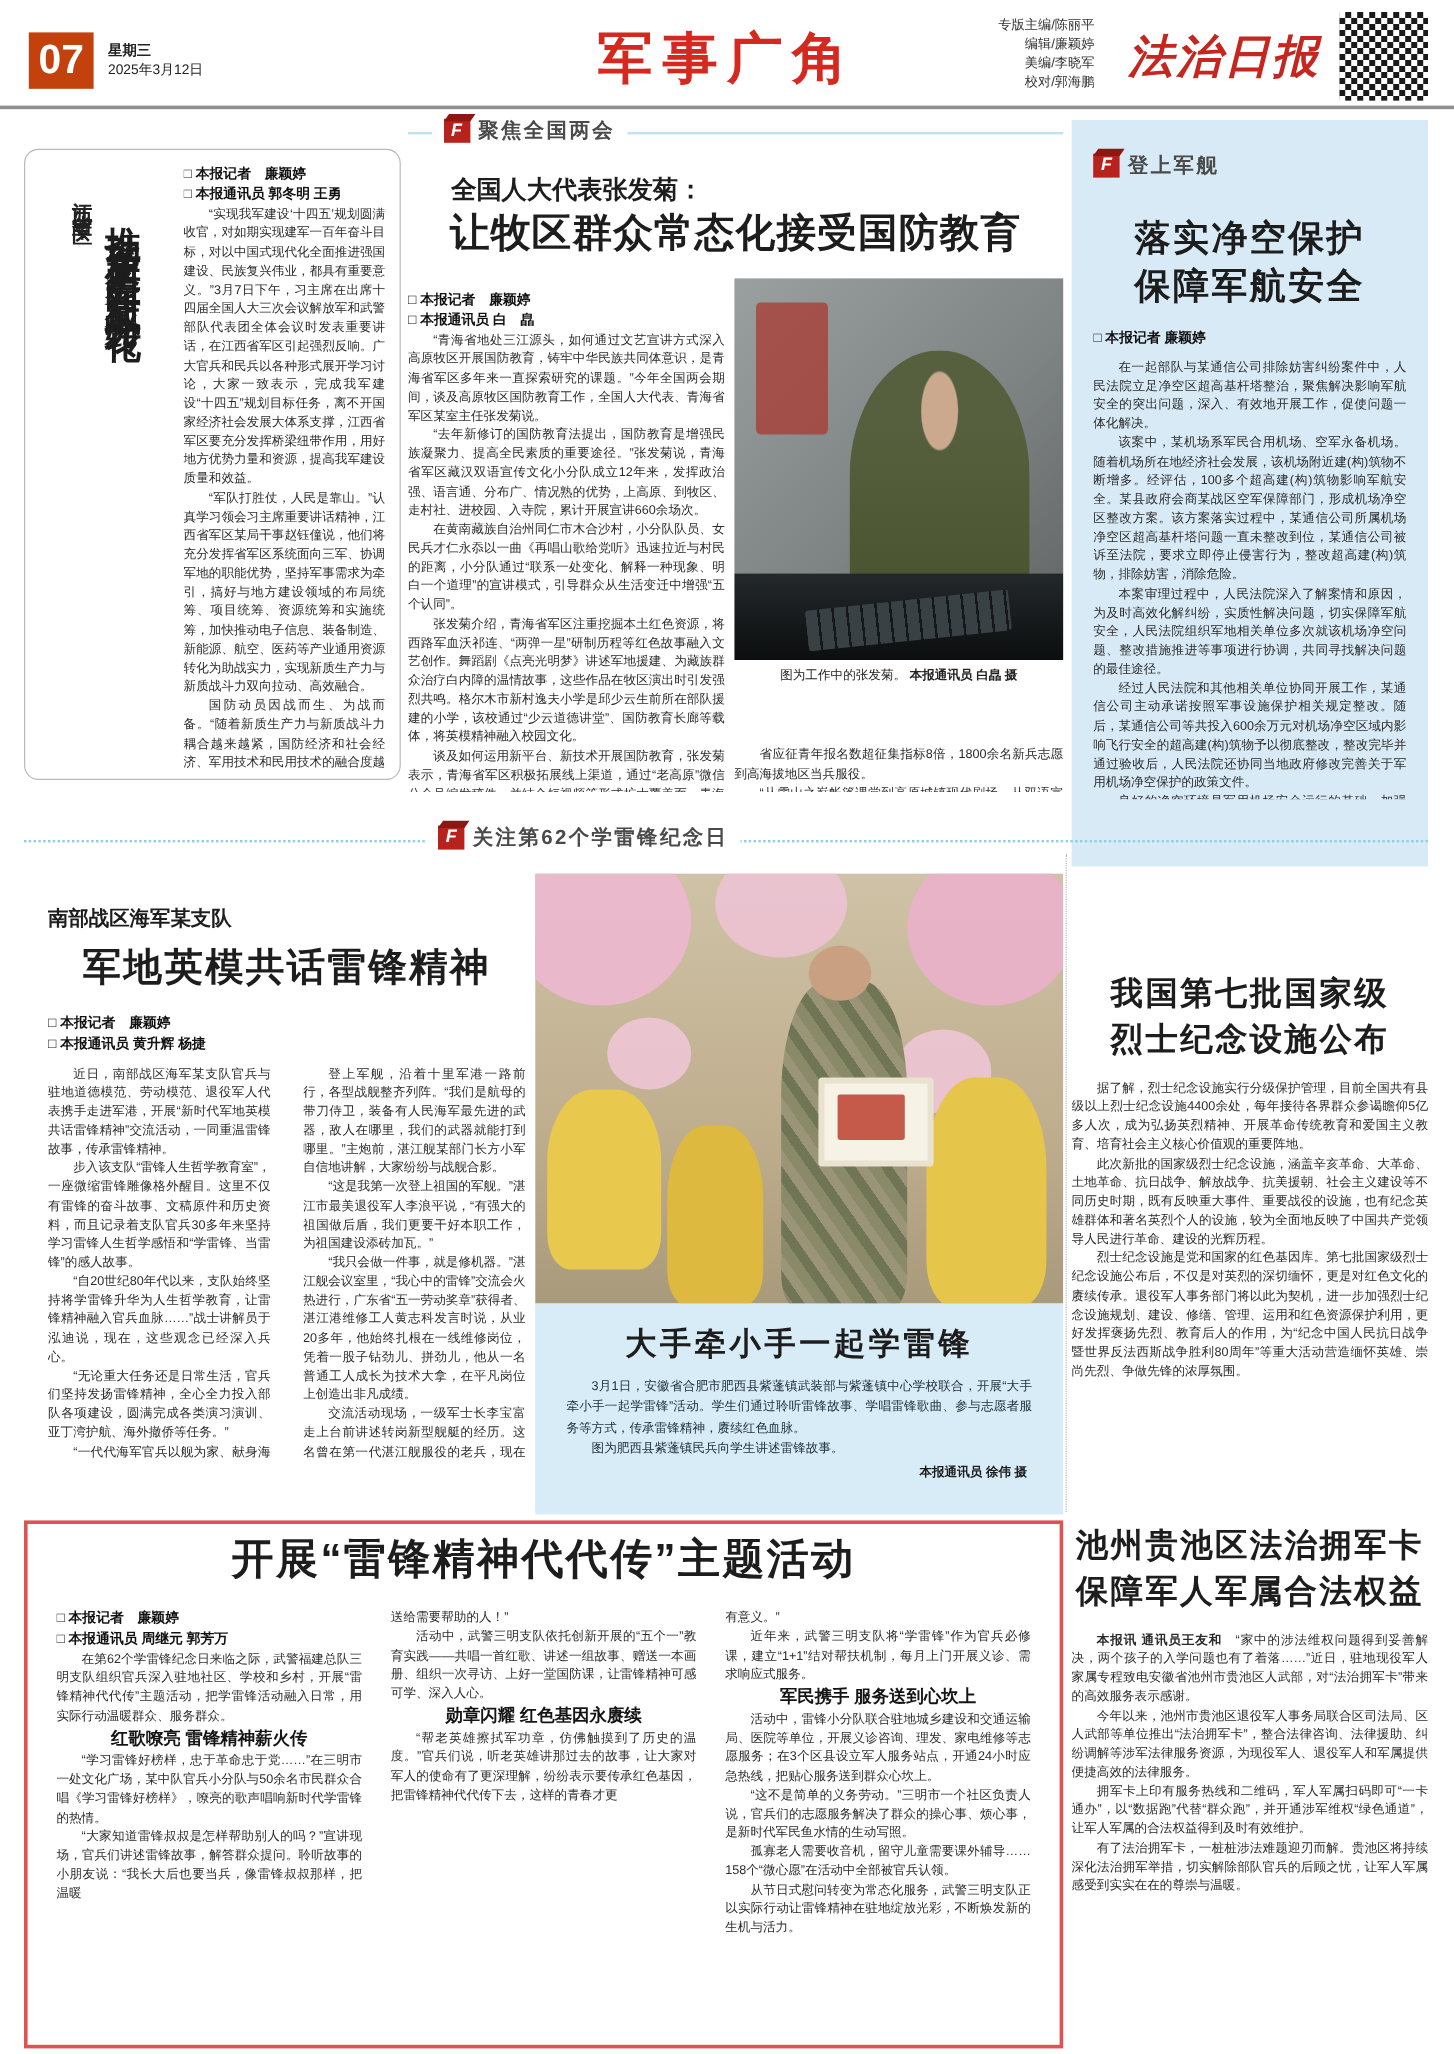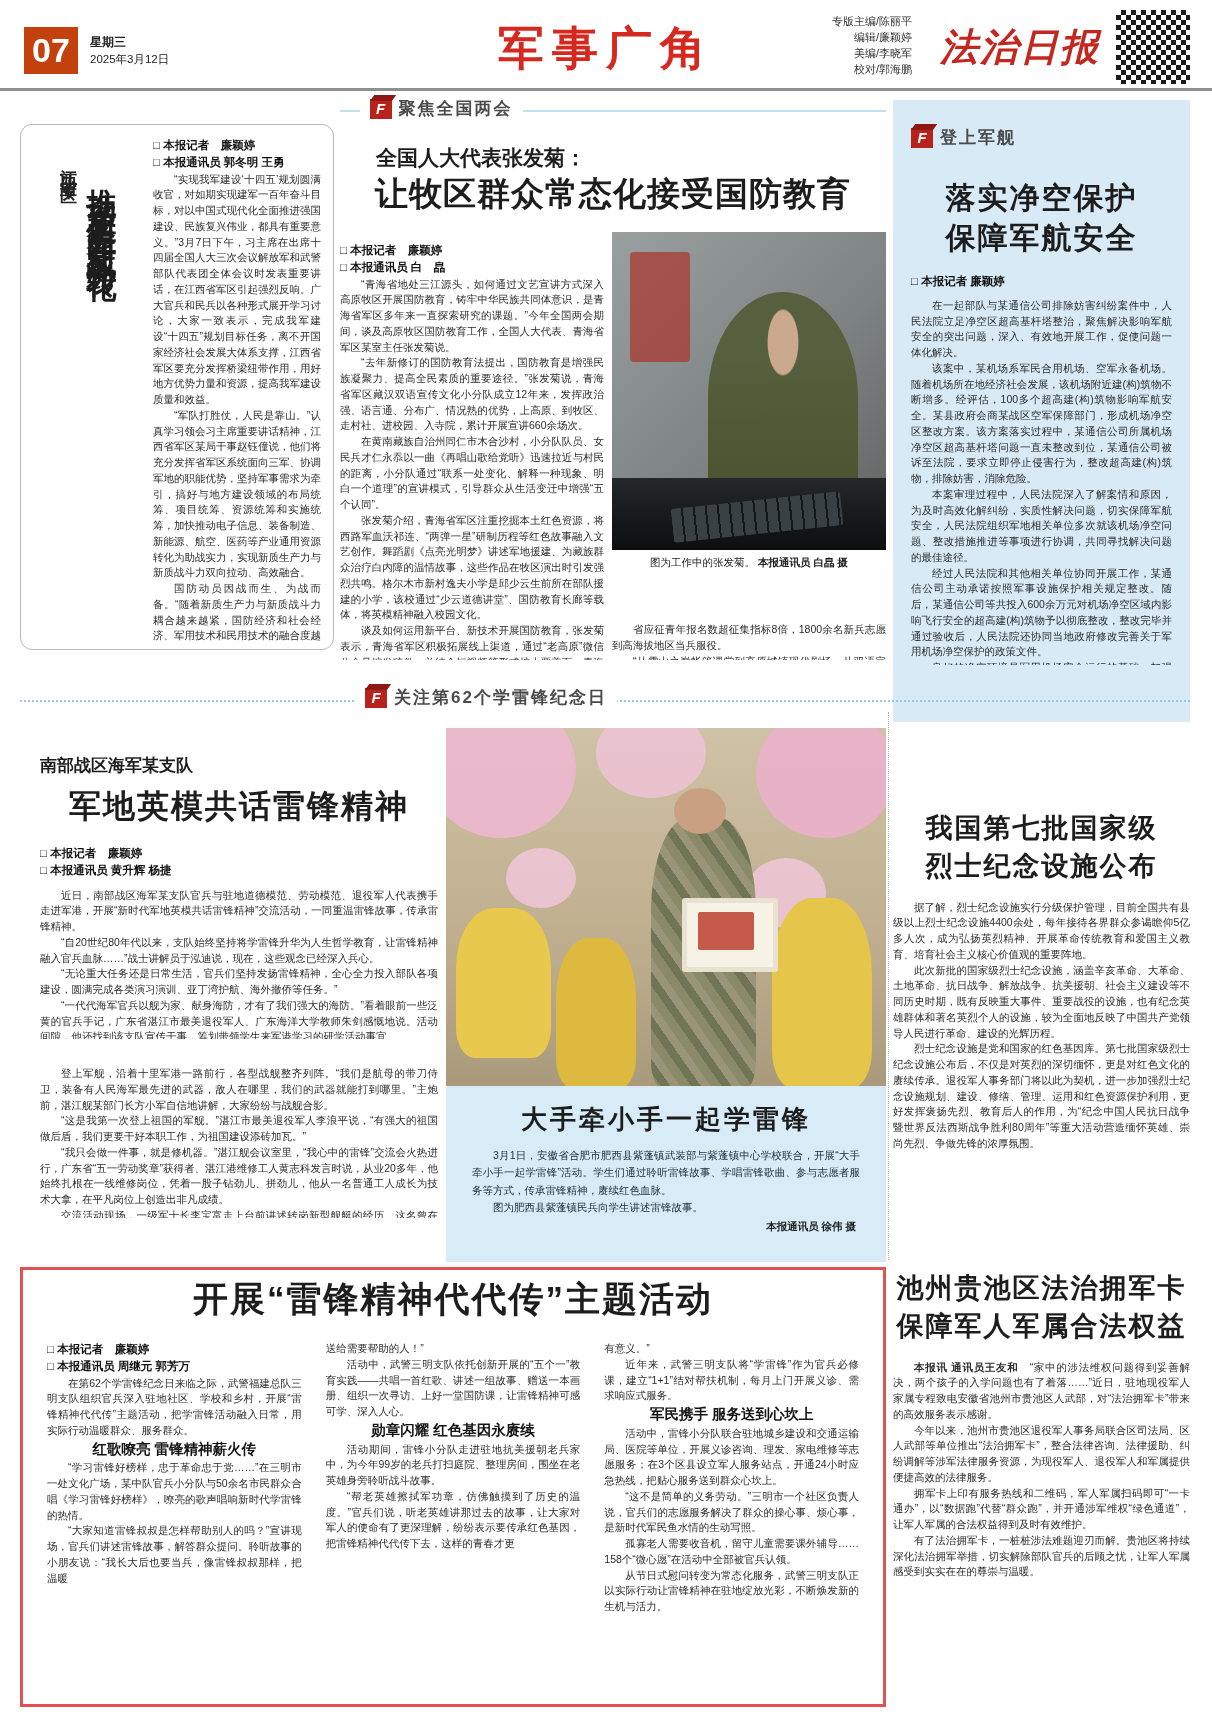--- a/index.html
+++ b/index.html
@@ -66,21 +66,21 @@
   .casebox .badge{background:transparent;margin:26px 0 0 18px;padding:0;}
   .casehead{margin:26px 0 14px;text-align:center;font-size:30px;font-weight:bold;color:#1d1d1d;line-height:1.35;letter-spacing:2px;}
   .casebody{margin:0 18px;overflow:hidden;height:392px;}
   .casebody .byline{margin-bottom:8px;}
   
   .vsep{position:absolute;left:888px;top:712px;height:548px;border-left:1px dotted #b5b5b5;}
   .navy{position:absolute;left:40px;top:742px;width:398px;height:522px;overflow:hidden;}
   .nkicker{text-align:left;font-size:17px;font-weight:bold;color:#1d1d1d;margin-top:12px;}
   .nhead{text-align:center;font-size:32px;font-weight:bold;color:#1d1d1d;letter-spacing:2px;margin-top:8px;}
   .nby{margin:16px 0 8px;}
-  .ncols{display:flex;gap:27px;height:330px;overflow:hidden;flex-direction:column;}
+  .ncols{display:flex;gap:27px;height:330px;overflow:hidden;}
   .ncols>div{flex:1;overflow:hidden;}
   
   .panel{position:absolute;left:446px;top:728px;width:440px;height:534px;background:#d8ecf8;overflow:hidden;}
   .lphoto{position:relative;width:100%;height:358px;background:linear-gradient(#cfc2a6 0%,#bfae8e 60%,#a99a7c 100%);overflow:hidden;}
   .blob{position:absolute;border-radius:50%;}
   .ltitle{text-align:center;font-size:26px;font-weight:bold;color:#1d1d1d;letter-spacing:3px;margin:16px 0 10px;}
   .lcap{margin:0 26px;font-size:10.5px;line-height:1.65;text-align:justify;color:#21303a;}
   .lcap p{margin:0;text-indent:2em;}
   .lcredit{margin:4px 30px 0 0;text-align:right;font-size:10.5px;font-weight:bold;color:#1d1d1d;}
   
@@ -204,20 +204,21 @@
   <div class="navy">
     <div class="nkicker">南部战区海军某支队</div>
     <div class="nhead">军地英模共话雷锋精神</div>
     <div class="nby bt">
       <p class="byline">□ 本报记者　廉颖婷</p>
       <p class="byline">□ 本报通讯员 黄升辉 杨捷</p>
     </div>
     <div class="ncols">
       <div class="bt">
         <p>近日，南部战区海军某支队官兵与驻地道德模范、劳动模范、退役军人代表携手走进军港，开展“新时代军地英模共话雷锋精神”交流活动，一同重温雷锋故事，传承雷锋精神。</p>
+        <p>步入该支队“雷锋人生哲学教育室”，一座微缩雷锋雕像格外醒目。这里不仅有雷锋的奋斗故事、文稿原件和历史资料，而且记录着支队官兵30多年来坚持学习雷锋人生哲学感悟和“学雷锋、当雷锋”的感人故事。</p>
         <p>“自20世纪80年代以来，支队始终坚持将学雷锋升华为人生哲学教育，让雷锋精神融入官兵血脉……”战士讲解员于泓迪说，现在，这些观念已经深入兵心。</p>
         <p>“无论重大任务还是日常生活，官兵们坚持发扬雷锋精神，全心全力投入部队各项建设，圆满完成各类演习演训、亚丁湾护航、海外撤侨等任务。”</p>
         <p>“一代代海军官兵以舰为家、献身海防，才有了我们强大的海防。”看着眼前一些泛黄的官兵手记，广东省湛江市最美退役军人、广东海洋大学教师朱剑感慨地说。活动间隙，他还找到该支队宣传干事，筹划带领学生来军港学习的研学活动事宜。</p>
       </div>
       <div class="bt">
         <p>登上军舰，沿着十里军港一路前行，各型战舰整齐列阵。“我们是航母的带刀侍卫，装备有人民海军最先进的武器，敌人在哪里，我们的武器就能打到哪里。”主炮前，湛江舰某部门长方小军自信地讲解，大家纷纷与战舰合影。</p>
         <p>“这是我第一次登上祖国的军舰。”湛江市最美退役军人李浪平说，“有强大的祖国做后盾，我们更要干好本职工作，为祖国建设添砖加瓦。”</p>
         <p>“我只会做一件事，就是修机器。”湛江舰会议室里，“我心中的雷锋”交流会火热进行，广东省“五一劳动奖章”获得者、湛江港维修工人黄志科发言时说，从业20多年，他始终扎根在一线维修岗位，凭着一股子钻劲儿、拼劲儿，他从一名普通工人成长为技术大拿，在平凡岗位上创造出非凡成绩。</p>
         <p>交流活动现场，一级军士长李宝富走上台前讲述转岗新型舰艇的经历。这名曾在第一代湛江舰服役的老兵，现在是“新湛江舰”上资历最老的“兵王”。他说，要做一颗铆在战位、铆在南海的螺丝钉，守护好祖国南大门。</p>
       </div>
@@ -267,21 +268,20 @@
         <p class="byline">□ 本报通讯员 周继元 郭芳万</p>
         <p>在第62个学雷锋纪念日来临之际，武警福建总队三明支队组织官兵深入驻地社区、学校和乡村，开展“雷锋精神代代传”主题活动，把学雷锋活动融入日常，用实际行动温暖群众、服务群众。</p>
         <p class="subhead">红歌嘹亮 雷锋精神薪火传</p>
         <p>“学习雷锋好榜样，忠于革命忠于党……”在三明市一处文化广场，某中队官兵小分队与50余名市民群众合唱《学习雷锋好榜样》，嘹亮的歌声唱响新时代学雷锋的热情。</p>
         <p>“大家知道雷锋叔叔是怎样帮助别人的吗？”宣讲现场，官兵们讲述雷锋故事，解答群众提问。聆听故事的小朋友说：“我长大后也要当兵，像雷锋叔叔那样，把温暖</p>
       </div>
       <div class="bt">
         <p style="text-indent:0;">送给需要帮助的人！”</p>
         <p>活动中，武警三明支队依托创新开展的“五个一”教育实践——共唱一首红歌、讲述一组故事、赠送一本画册、组织一次寻访、上好一堂国防课，让雷锋精神可感可学、深入人心。</p>
         <p class="subhead">勋章闪耀 红色基因永赓续</p>
-        <p>活动期间，雷锋小分队走进驻地抗美援朝老兵家中，为今年99岁的老兵打扫庭院、整理房间，围坐在老英雄身旁聆听战斗故事。</p>
         <p>“帮老英雄擦拭军功章，仿佛触摸到了历史的温度。”官兵们说，听老英雄讲那过去的故事，让大家对军人的使命有了更深理解，纷纷表示要传承红色基因，把雷锋精神代代传下去，这样的青春才更</p>
       </div>
       <div class="bt">
         <p style="text-indent:0;">有意义。”</p>
         <p>近年来，武警三明支队将“学雷锋”作为官兵必修课，建立“1+1”结对帮扶机制，每月上门开展义诊、需求响应式服务。</p>
         <p class="subhead">军民携手 服务送到心坎上</p>
         <p>活动中，雷锋小分队联合驻地城乡建设和交通运输局、医院等单位，开展义诊咨询、理发、家电维修等志愿服务；在3个区县设立军人服务站点，开通24小时应急热线，把贴心服务送到群众心坎上。</p>
         <p>“这不是简单的义务劳动。”三明市一个社区负责人说，官兵们的志愿服务解决了群众的操心事、烦心事，是新时代军民鱼水情的生动写照。</p>
         <p>孤寡老人需要收音机，留守儿童需要课外辅导……158个“微心愿”在活动中全部被官兵认领。</p>
         <p>从节日式慰问转变为常态化服务，武警三明支队正以实际行动让雷锋精神在驻地绽放光彩，不断焕发新的生机与活力。</p>

